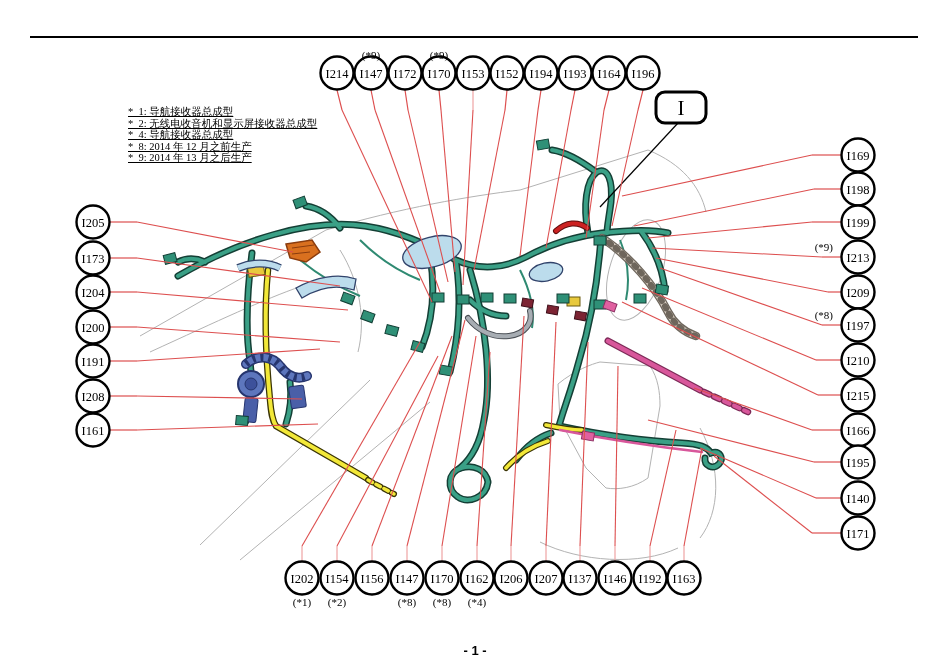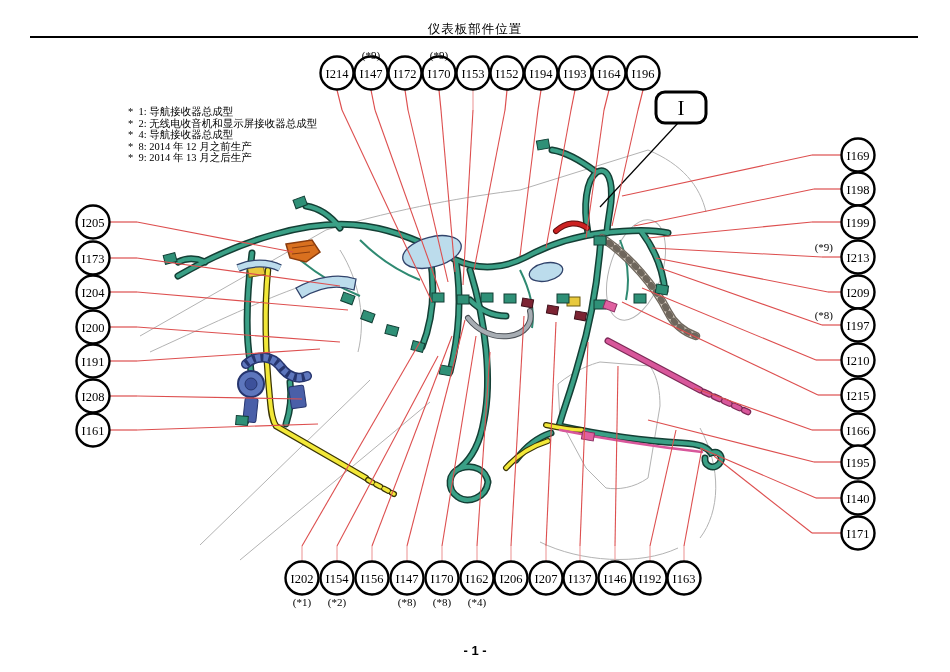--- a/index.html
+++ b/index.html
@@ -1,34 +1,33 @@
 <!DOCTYPE html>
 <html><head>
 <meta charset="utf-8">
 <style>
   html,body{margin:0;padding:0;background:#fff;}
   .page{position:relative;width:950px;height:672px;background:#ffffff;overflow:hidden;
         font-family:"Liberation Serif","DejaVu Serif",serif;}
   .title{position:absolute;left:0;top:21px;width:950px;text-align:center;
          font-size:12.5px;color:#000;letter-spacing:1px;}
   .rule{position:absolute;left:30px;top:36px;width:888px;height:2px;background:#000;}
-  .legend{position:absolute;left:128px;top:106px;font-size:10.5px;line-height:11.5px;color:#000;}
+  .legend{position:absolute;left:128px;top:106px;font-size:10.5px;line-height:11.5px;color:#000;text-decoration:underline;}
   .legend div{white-space:pre;}
   .footer{position:absolute;left:0;top:643px;width:950px;text-align:center;
           font-family:"Liberation Sans","DejaVu Sans",sans-serif;font-weight:bold;font-size:13px;}
   svg{position:absolute;left:0;top:0;}
   text.co{font-family:"Liberation Serif","DejaVu Serif",serif;font-size:12.5px;fill:#000;}
   text.note{font-family:"Liberation Serif","DejaVu Serif",serif;font-size:11px;fill:#000;}
   text.ibox{font-family:"Liberation Serif","DejaVu Serif",serif;font-size:21px;fill:#000;}
 </style>
 </head>
 <body>
 
 <div class="page">
-  <div class="title">仪表板部件位置</div>
   <div class="rule"></div>
   <div class="legend" id="legend">
       <div>*  1: 导航接收器总成型</div>
       <div>*  2: 无线电收音机和显示屏接收器总成型</div>
       <div>*  4: 导航接收器总成型</div>
       <div>*  8: 2014 年 12 月之前生产</div>
       <div>*  9: 2014 年 13 月之后生产</div>
     </div>
 
   <svg id="diagram" width="950" height="672" viewBox="0 0 950 672">

